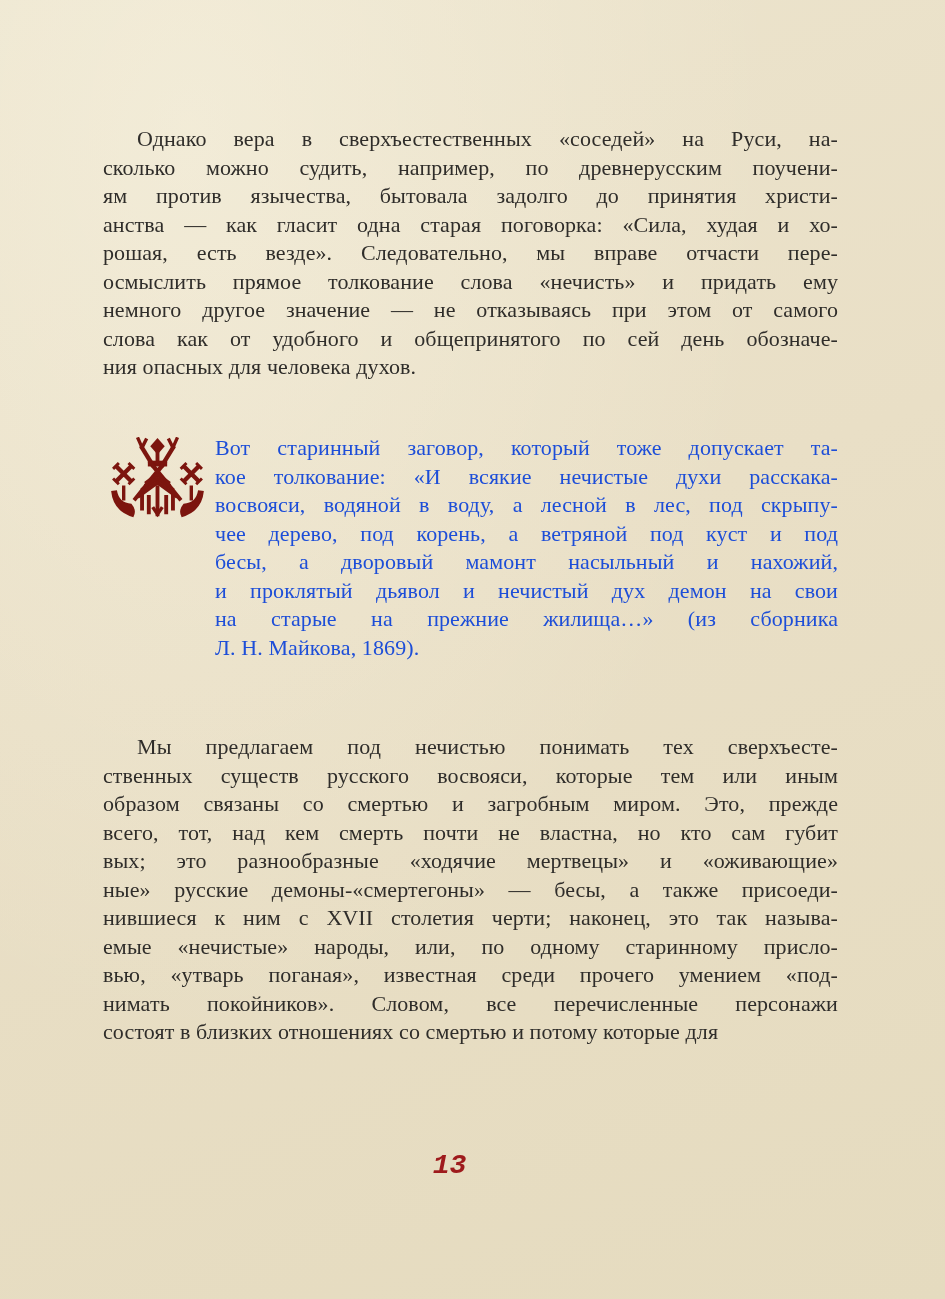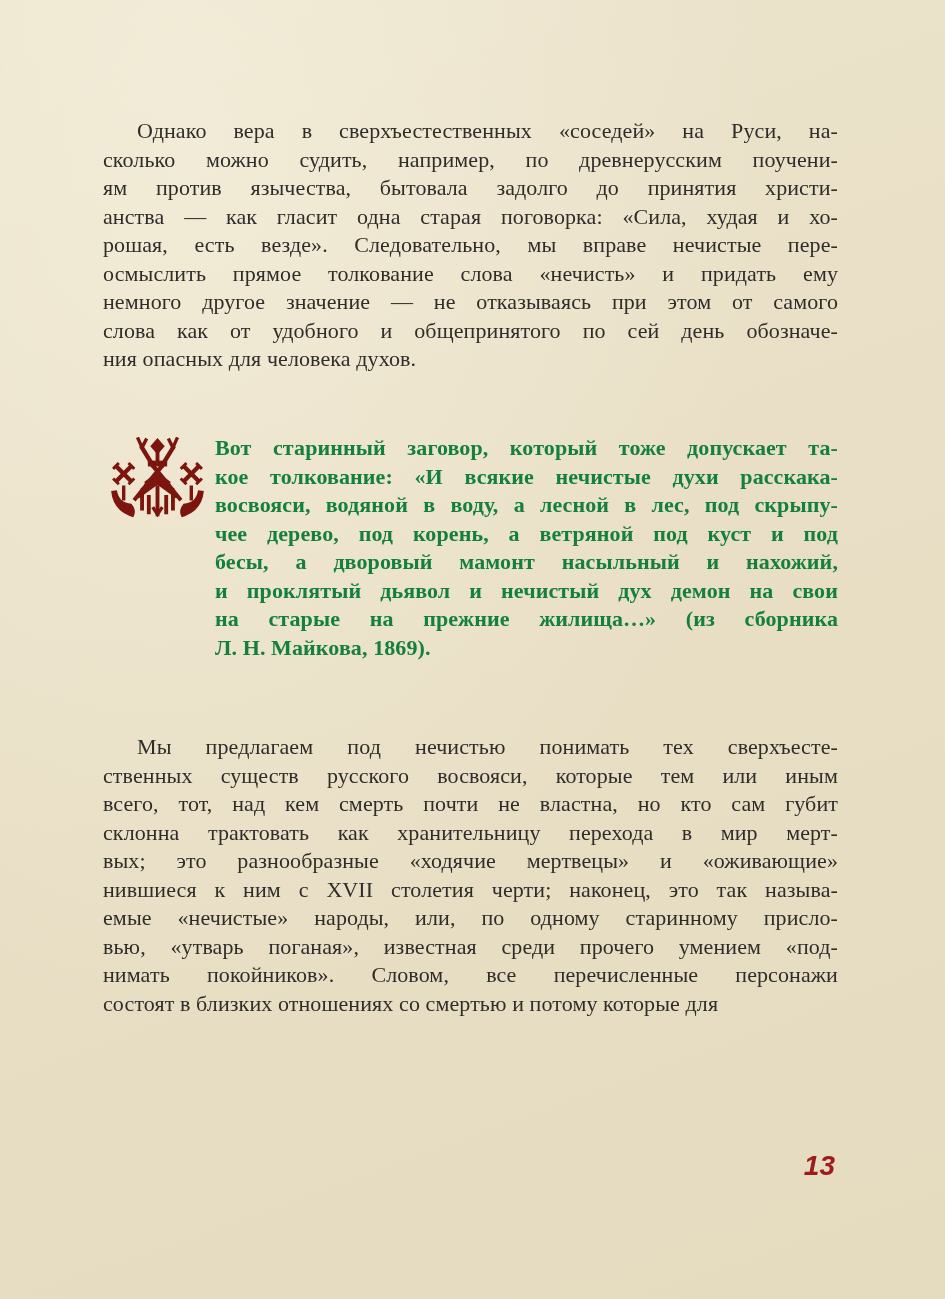--- a/index.html
+++ b/index.html
@@ -34,66 +34,65 @@
     text-align-last: justify;
     white-space: normal;
     letter-spacing: 0.1px;
   }
   .tline:last-child {
     text-align-last: left;
   }
   .indent-first .tline:first-child {
     text-indent: 34px;
   }
-  #para1 { top: 117px; }
+  #para1 { top: 125px; }
   #quote {
     position: absolute;
     left: 103px;
     top: 434px;
     width: 735px;
   }
   #quote .ornament {
     position: absolute;
     left: 6px;
     top: 3px;
     width: 97px;
     height: 85px;
   }
   #quote .quote-text {
     margin-left: 112px;
     width: 623px;
-    color: #15803d;
-    font-weight: bold;
+    color: #1d4ed8;
   }
   #para2 { top: 733px; }
   #pageno {
     position: absolute;
-    left: 118px;
+    left: 100px;
     top: 1150px;
     width: 735px;
-    text-align: right;
+    text-align: center;
     transform: translateX(-18px);
-    font-family: Liberation Sans, sans-serif;
+    font-family: Liberation Mono, monospace;
     font-style: italic;
     font-weight: bold;
     font-size: 28px;
     color: #9e1a1c;
   }
 </style>
 </head>
 <body>
 
 <div class="page">
 
   <div id="para1" class="textblock indent-first">
       <div class="tline">Однако вера в сверхъестественных «соседей» на Руси, на-</div>
       <div class="tline">сколько можно судить, например, по древнерусским поучени-</div>
       <div class="tline">ям против язычества, бытовала задолго до принятия христи-</div>
       <div class="tline">анства — как гласит одна старая поговорка: «Сила, худая и хо-</div>
-      <div class="tline">рошая, есть везде». Следовательно, мы вправе нечистые пере-</div>
+      <div class="tline">рошая, есть везде». Следовательно, мы вправе отчасти пере-</div>
       <div class="tline">осмыслить прямое толкование слова «нечисть» и придать ему</div>
       <div class="tline">немного другое значение — не отказываясь при этом от самого</div>
       <div class="tline">слова как от удобного и общепринятого по сей день обозначе-</div>
       <div class="tline">ния опасных для человека духов.</div>
     </div>
 
   <div id="quote">
     <span class="ornament">
       <svg viewBox="0 0 100 88" width="97" height="85" aria-hidden="true">
         <defs>
@@ -133,23 +132,24 @@
         <div class="tline">бесы, а дворовый мамонт насыльный и нахожий,</div>
         <div class="tline">и проклятый дьявол и нечистый дух демон на свои</div>
         <div class="tline">на старые на прежние жилища…» (из сборника</div>
         <div class="tline">Л. Н. Майкова, 1869).</div>
       </div>
   </div>
 
   <div id="para2" class="textblock indent-first">
       <div class="tline">Мы предлагаем под нечистью понимать тех сверхъесте-</div>
       <div class="tline">ственных существ русского восвояси, которые тем или иным</div>
+      <div class="tline">образом связаны со смертью и загробным миром. Это, прежде</div>
       <div class="tline">всего, тот, над кем смерть почти не властна, но кто сам губит</div>
-      <div class="tline">склонна трактовать как хранительницу перехода в мир мерт-</div>
       <div class="tline">вых; это разнообразные «ходячие мертвецы» и «оживающие»</div>
+      <div class="tline">ные» русские демоны-«смертегоны» — бесы, а также присоеди-</div>
       <div class="tline">нившиеся к ним с XVII столетия черти; наконец, это так называ-</div>
       <div class="tline">емые «нечистые» народы, или, по одному старинному присло-</div>
       <div class="tline">вью, «утварь поганая», известная среди прочего умением «под-</div>
       <div class="tline">нимать покойников». Словом, все перечисленные персонажи</div>
       <div class="tline">состоят в близких отношениях со смертью и потому которые для</div>
     </div>
 
   <div id="pageno">13</div>
 
 </div>

